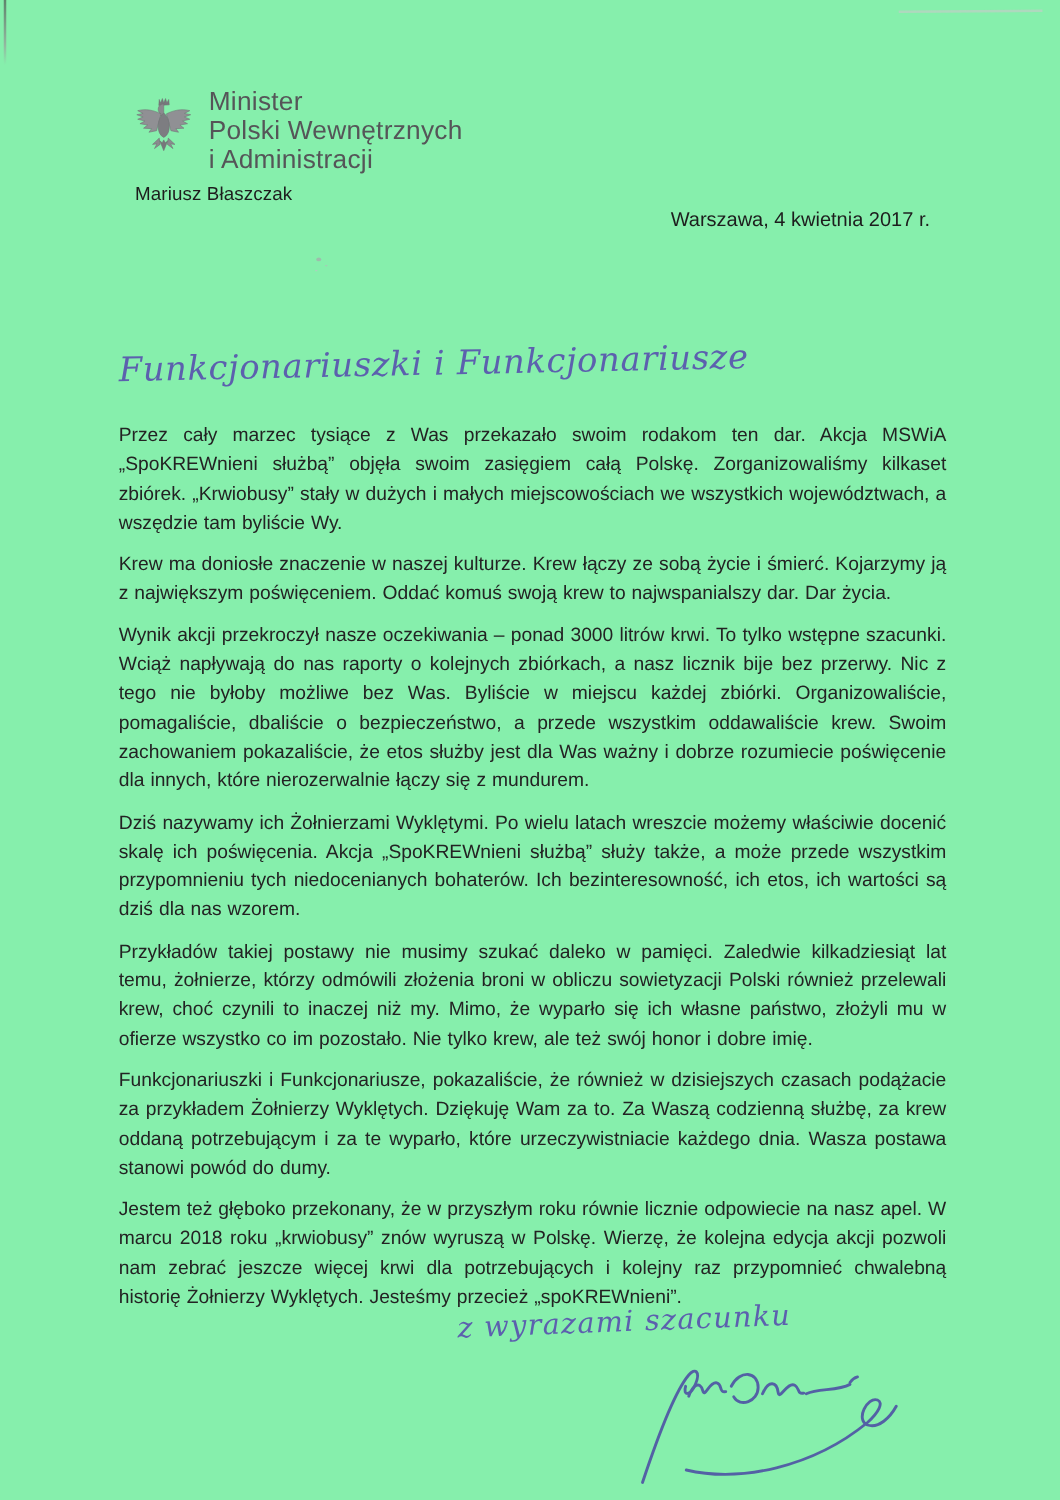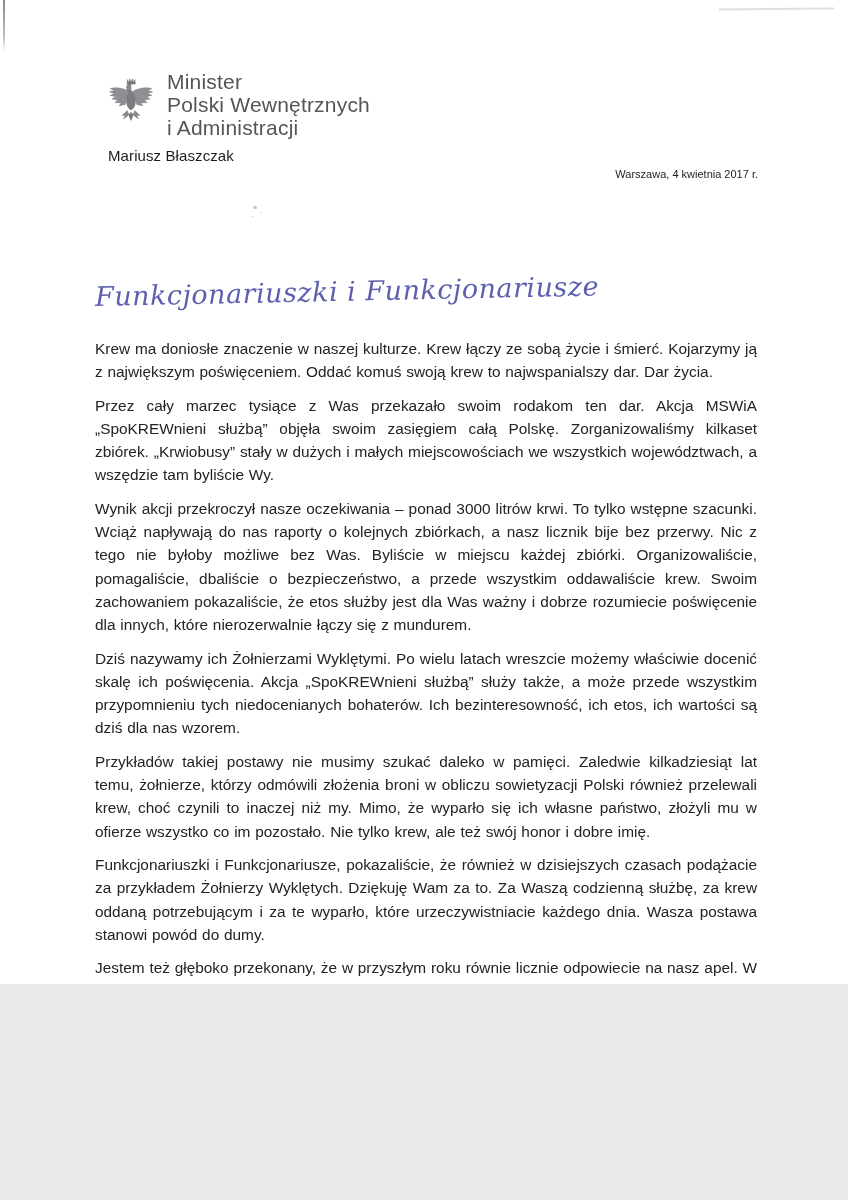--- a/index.html
+++ b/index.html
@@ -1,22 +1,22 @@
 <!DOCTYPE html>
 <html lang="pl"><head>
 <meta charset="utf-8">
 <title>Letter</title>
 <style>
   * { margin:0; padding:0; box-sizing:border-box; }
   html,body { background:#e9e9e9; }
   .page {
     position:relative;
-    width:848px; height:984px;
+    width:848px; height:1200px;
     margin:0 auto;
-    background:#ffffff;
+    background:#86efac;
     overflow:hidden;
     font-family:"Liberation Sans", sans-serif;
     color:#262626;
   }
   
   .artifact-left {
     position:absolute; left:3px; top:0; width:2px; height:52px;
     background:linear-gradient(#4a4a4a,#9a9a9a 70%, transparent);
     opacity:.65;
   }
@@ -35,22 +35,22 @@
   .minister-block {
     margin-left:13px;
     font-size:21px; line-height:23px;
     color:#555558; letter-spacing:.2px; font-weight:400;
   }
   .sender {
     position:absolute; left:108px; top:147px;
     font-size:15px; color:#1d1d1d; letter-spacing:.1px;
   }
   .dateline {
-    position:absolute; right:90px; top:168px;
-    font-size:11px; color:#1d1d1d;margin-left:27px;
+    position:absolute; right:104px; top:168px;
+    font-size:16px; color:#1d1d1d;margin-left:27px;
   }
   
   .handwriting {
     font-family:"DejaVu Serif", serif;
     font-style:italic;
     color:#5c60ae;
   }
   .salutation {
     position:absolute; left:95px; top:281px;
     font-size:27px; letter-spacing:.5px;
@@ -102,22 +102,22 @@
     </div>
   </div>
 
   <div class="sender">Mariusz Błaszczak</div>
 
   <div class="dateline">Warszawa, 4 kwietnia 2017 r.</div>
 
   <div class="salutation handwriting">Funkcjonariuszki i Funkcjonariusze</div>
 
   <div class="body-text">
+      <p>Przez cały marzec tysiące z Was przekazało swoim rodakom ten dar. Akcja MSWiA „SpoKREWnieni służbą” objęła swoim zasięgiem całą Polskę. Zorganizowaliśmy kilkaset zbiórek. „Krwiobusy” stały w dużych i małych miejscowościach we wszystkich województwach, a wszędzie tam byliście Wy.</p>
       <p>Krew ma doniosłe znaczenie w naszej kulturze. Krew łączy ze sobą życie i śmierć. Kojarzymy ją z największym poświęceniem. Oddać komuś swoją krew to najwspanialszy dar. Dar życia.</p>
-      <p>Przez cały marzec tysiące z Was przekazało swoim rodakom ten dar. Akcja MSWiA „SpoKREWnieni służbą” objęła swoim zasięgiem całą Polskę. Zorganizowaliśmy kilkaset zbiórek. „Krwiobusy” stały w dużych i małych miejscowościach we wszystkich województwach, a wszędzie tam byliście Wy.</p>
       <p>Wynik akcji przekroczył nasze oczekiwania – ponad 3000 litrów krwi. To tylko wstępne szacunki. Wciąż napływają do nas raporty o kolejnych zbiórkach, a nasz licznik bije bez przerwy. Nic z tego nie byłoby możliwe bez Was. Byliście w miejscu każdej zbiórki. Organizowaliście, pomagaliście, dbaliście o bezpieczeństwo, a przede wszystkim oddawaliście krew. Swoim zachowaniem pokazaliście, że etos służby jest dla Was ważny i dobrze rozumiecie poświęcenie dla innych, które nierozerwalnie łączy się z mundurem.</p>
       <p>Dziś nazywamy ich Żołnierzami Wyklętymi. Po wielu latach wreszcie możemy właściwie docenić skalę ich poświęcenia. Akcja „SpoKREWnieni służbą” służy także, a może przede wszystkim przypomnieniu tych niedocenianych bohaterów. Ich bezinteresowność, ich etos, ich wartości są dziś dla nas wzorem.</p>
       <p>Przykładów takiej postawy nie musimy szukać daleko w pamięci. Zaledwie kilkadziesiąt lat temu, żołnierze, którzy odmówili złożenia broni w obliczu sowietyzacji Polski również przelewali krew, choć czynili to inaczej niż my. Mimo, że wyparło się ich własne państwo, złożyli mu w ofierze wszystko co im pozostało. Nie tylko krew, ale też swój honor i dobre imię.</p>
       <p>Funkcjonariuszki i Funkcjonariusze, pokazaliście, że również w dzisiejszych czasach podążacie za przykładem Żołnierzy Wyklętych. Dziękuję Wam za to. Za Waszą codzienną służbę, za krew oddaną potrzebującym i za te wyparło, które urzeczywistniacie każdego dnia. Wasza postawa stanowi powód do dumy.</p>
       <p>Jestem też głęboko przekonany, że w przyszłym roku równie licznie odpowiecie na nasz apel. W marcu 2018 roku „krwiobusy” znów wyruszą w Polskę. Wierzę, że kolejna edycja akcji pozwoli nam zebrać jeszcze więcej krwi dla potrzebujących i kolejny raz przypomnieć chwalebną historię Żołnierzy Wyklętych. Jesteśmy przecież „spoKREWnieni”.</p>
     </div>
 
   <div class="closing handwriting">z wyrazami szacunku</div>
 
   <svg class="signature-svg" viewBox="0 0 230 115" aria-hidden="true">

